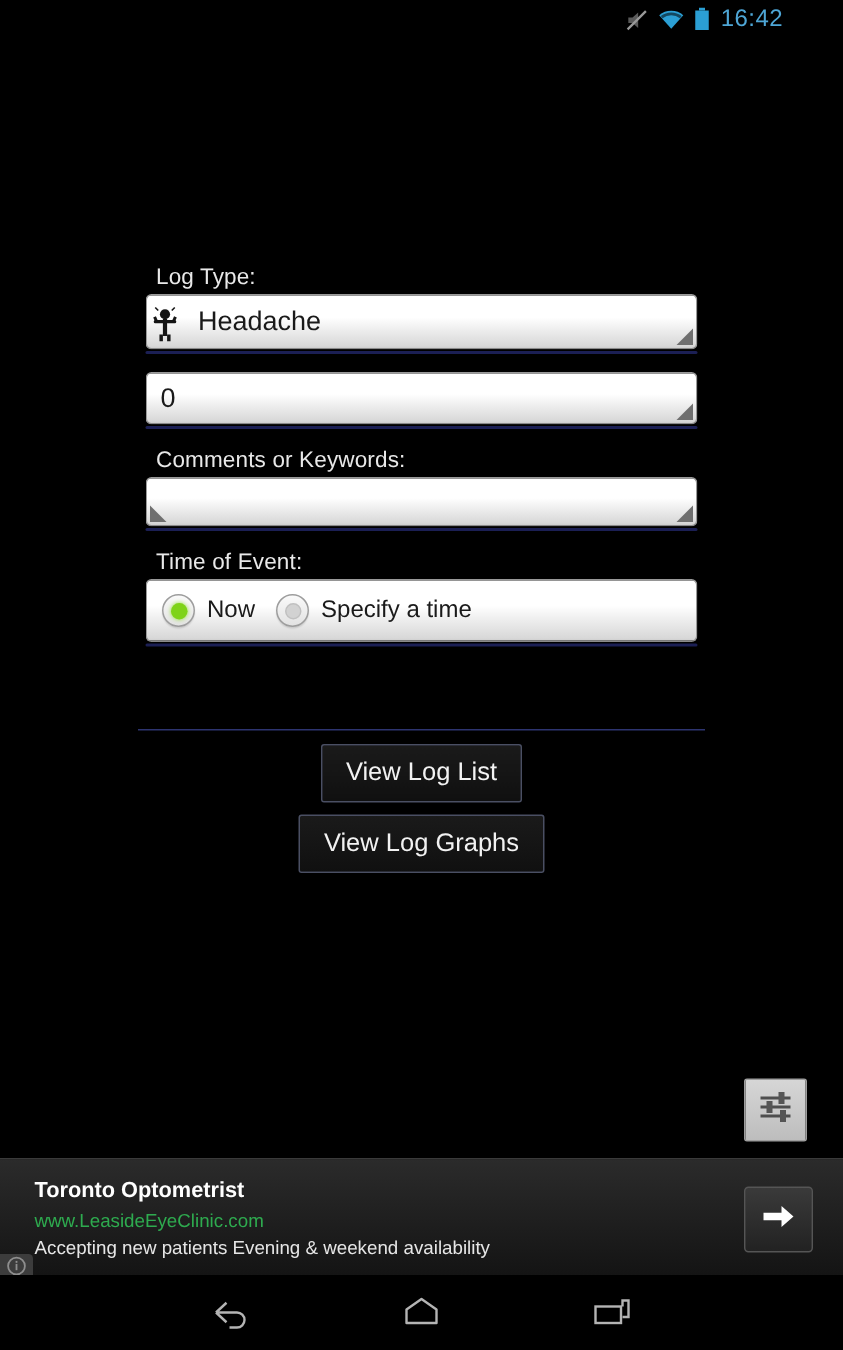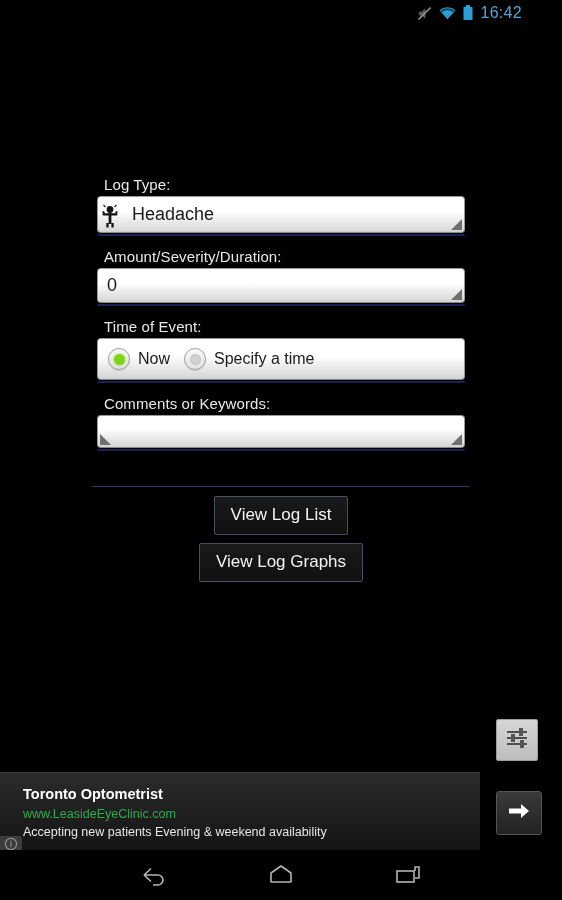--- a/index.html
+++ b/index.html
@@ -129,21 +129,21 @@
     width: 42px; height: 42px;
     background: linear-gradient(to bottom, #d6d6d6, #bdbdbd);
     border: 1px solid #9e9e9e;
     border-radius: 2px;
     display: flex; align-items: center; justify-content: center;
   }
 
   
   #ad-banner {
     position: absolute; left: 0; top: 772px;
-    width: 480px; height: 78px;
+    width: 562px; height: 78px;
     background: linear-gradient(to bottom, #2b2b2b 0%, #242424 30%, #141414 100%);
     border-top: 1px solid #3a3a3a;
   }
   #ad-title {
     position: absolute; left: 23px; top: 13px;
     color: #ffffff; font-size: 14.5px; font-weight: bold;
   }
   #ad-url {
     position: absolute; left: 23px; top: 34px;
     color: #2eab4f; font-size: 12.5px;
@@ -224,23 +224,31 @@
             <line x1="18.5" y1="4" x2="16.5" y2="6" stroke="#151515" stroke-width="1.1"></line>
           </svg>
         </span>
         <span id="logtype-value">Headache</span>
         <span class="corner-tri"></span>
       </div>
       <div class="widget-underline"></div>
     </div>
 
     <div class="field-block">
-      <div class="field-label">Amount/Severity/Duration:</div>
       <div class="widget" id="amount-widget">
         <span id="amount-value">0</span>
+        <span class="corner-tri"></span>
+      </div>
+      <div class="widget-underline"></div>
+    </div>
+
+    <div class="field-block">
+      <div class="field-label">Comments or Keywords:</div>
+      <div class="widget" id="comments-widget">
+        <span class="corner-tri left"></span>
         <span class="corner-tri"></span>
       </div>
       <div class="widget-underline"></div>
     </div>
 
     <div class="field-block">
       <div class="field-label">Time of Event:</div>
       <div class="widget" id="time-widget">
         <div class="radio-item">
           <span class="radio-circle">
@@ -251,29 +259,20 @@
         <div class="radio-item">
           <span class="radio-circle">
             <span class="radio-dot off"></span>
           </span>
           <span class="radio-label">Specify a time</span>
         </div>
       </div>
       <div class="widget-underline"></div>
     </div>
 
-    <div class="field-block">
-      <div class="field-label">Comments or Keywords:</div>
-      <div class="widget" id="comments-widget">
-        <span class="corner-tri left"></span>
-        <span class="corner-tri"></span>
-      </div>
-      <div class="widget-underline"></div>
-    </div>
-
   </div>
 
 
   <div id="divider-line"></div>
 
   <div id="btn-graphs-wrap">
     <span class="btn">View Log Graphs</span>
   </div>
 
   <div id="btn-list-wrap">

